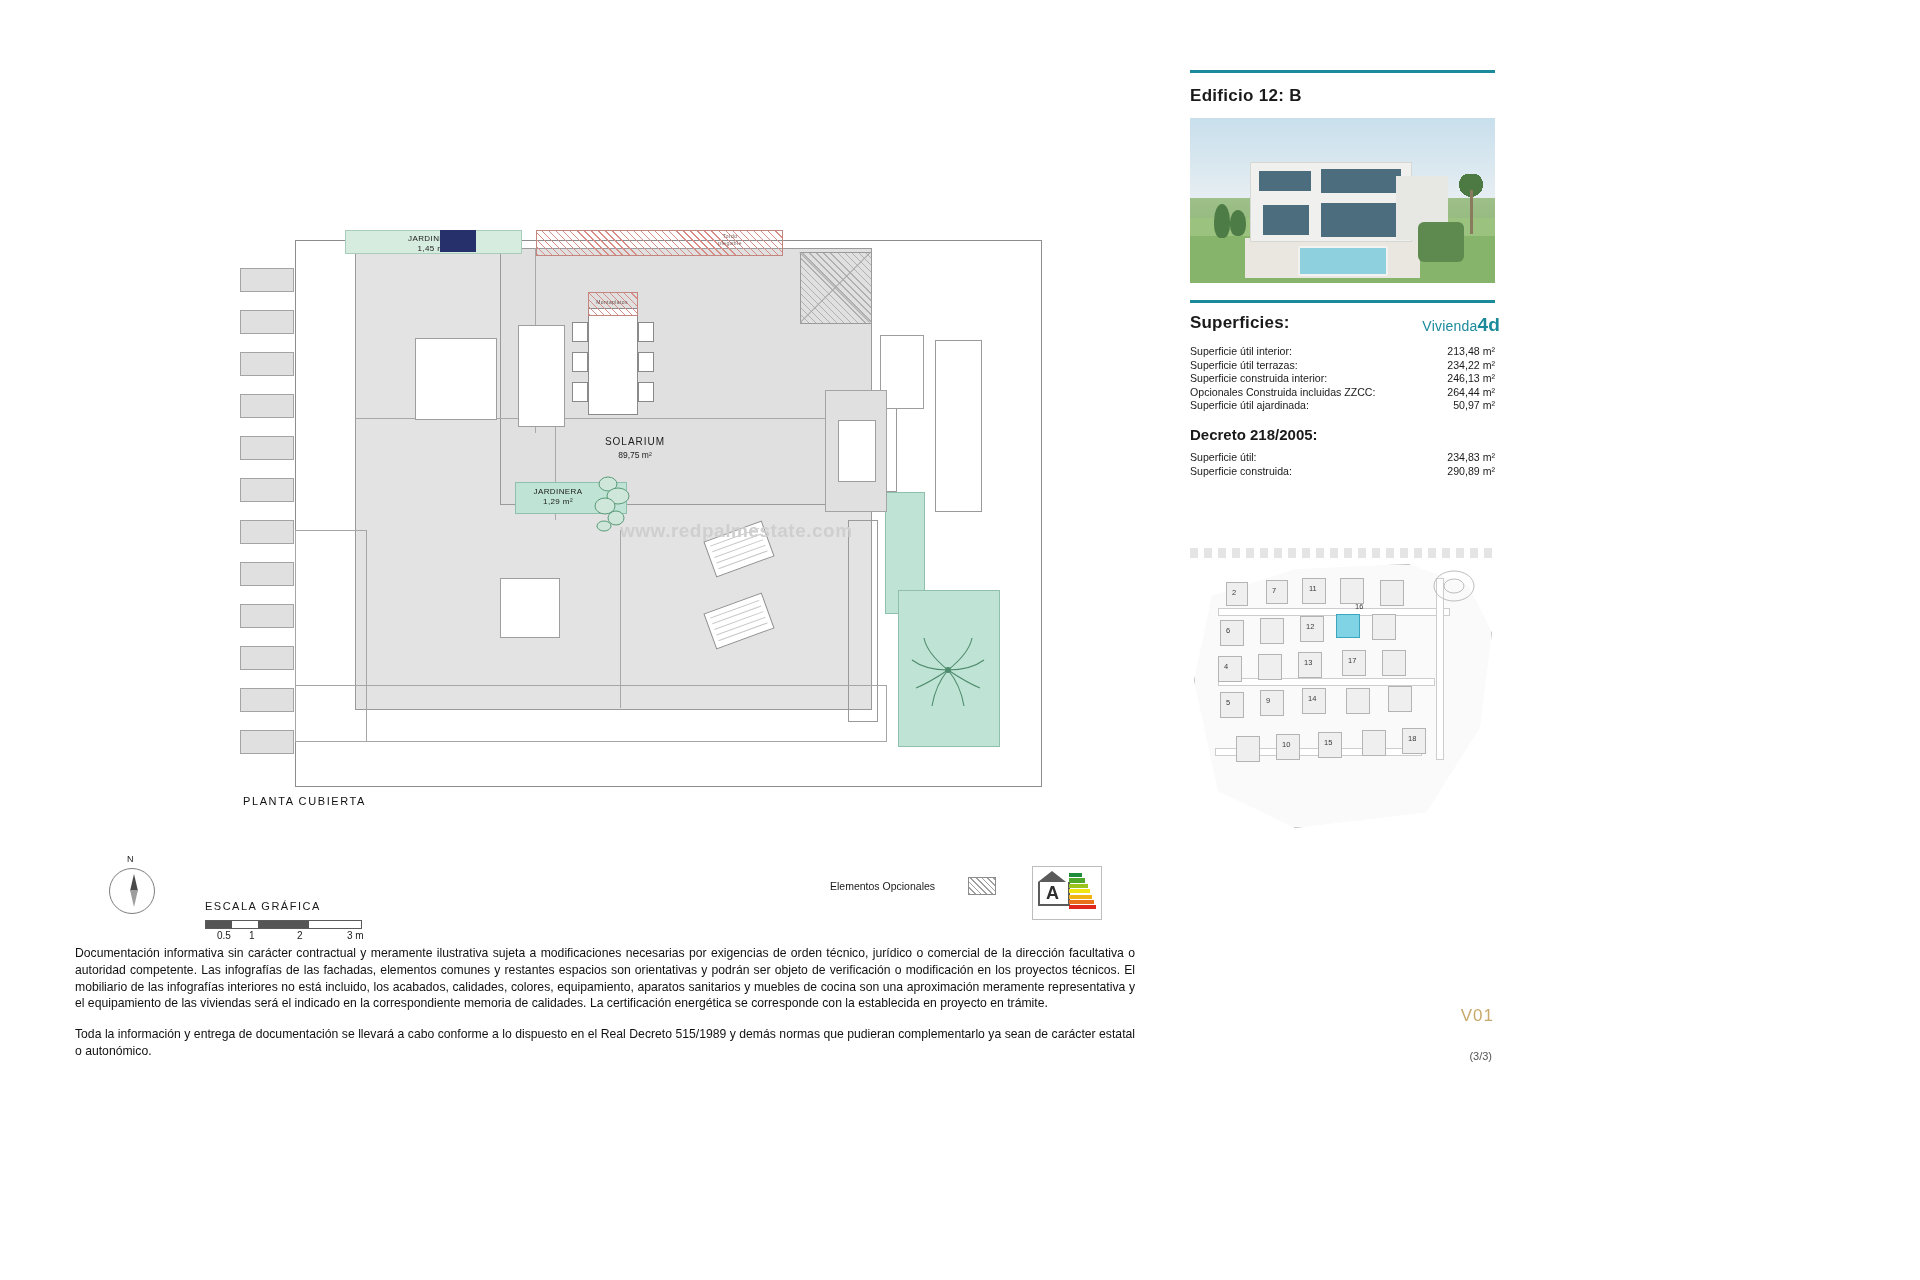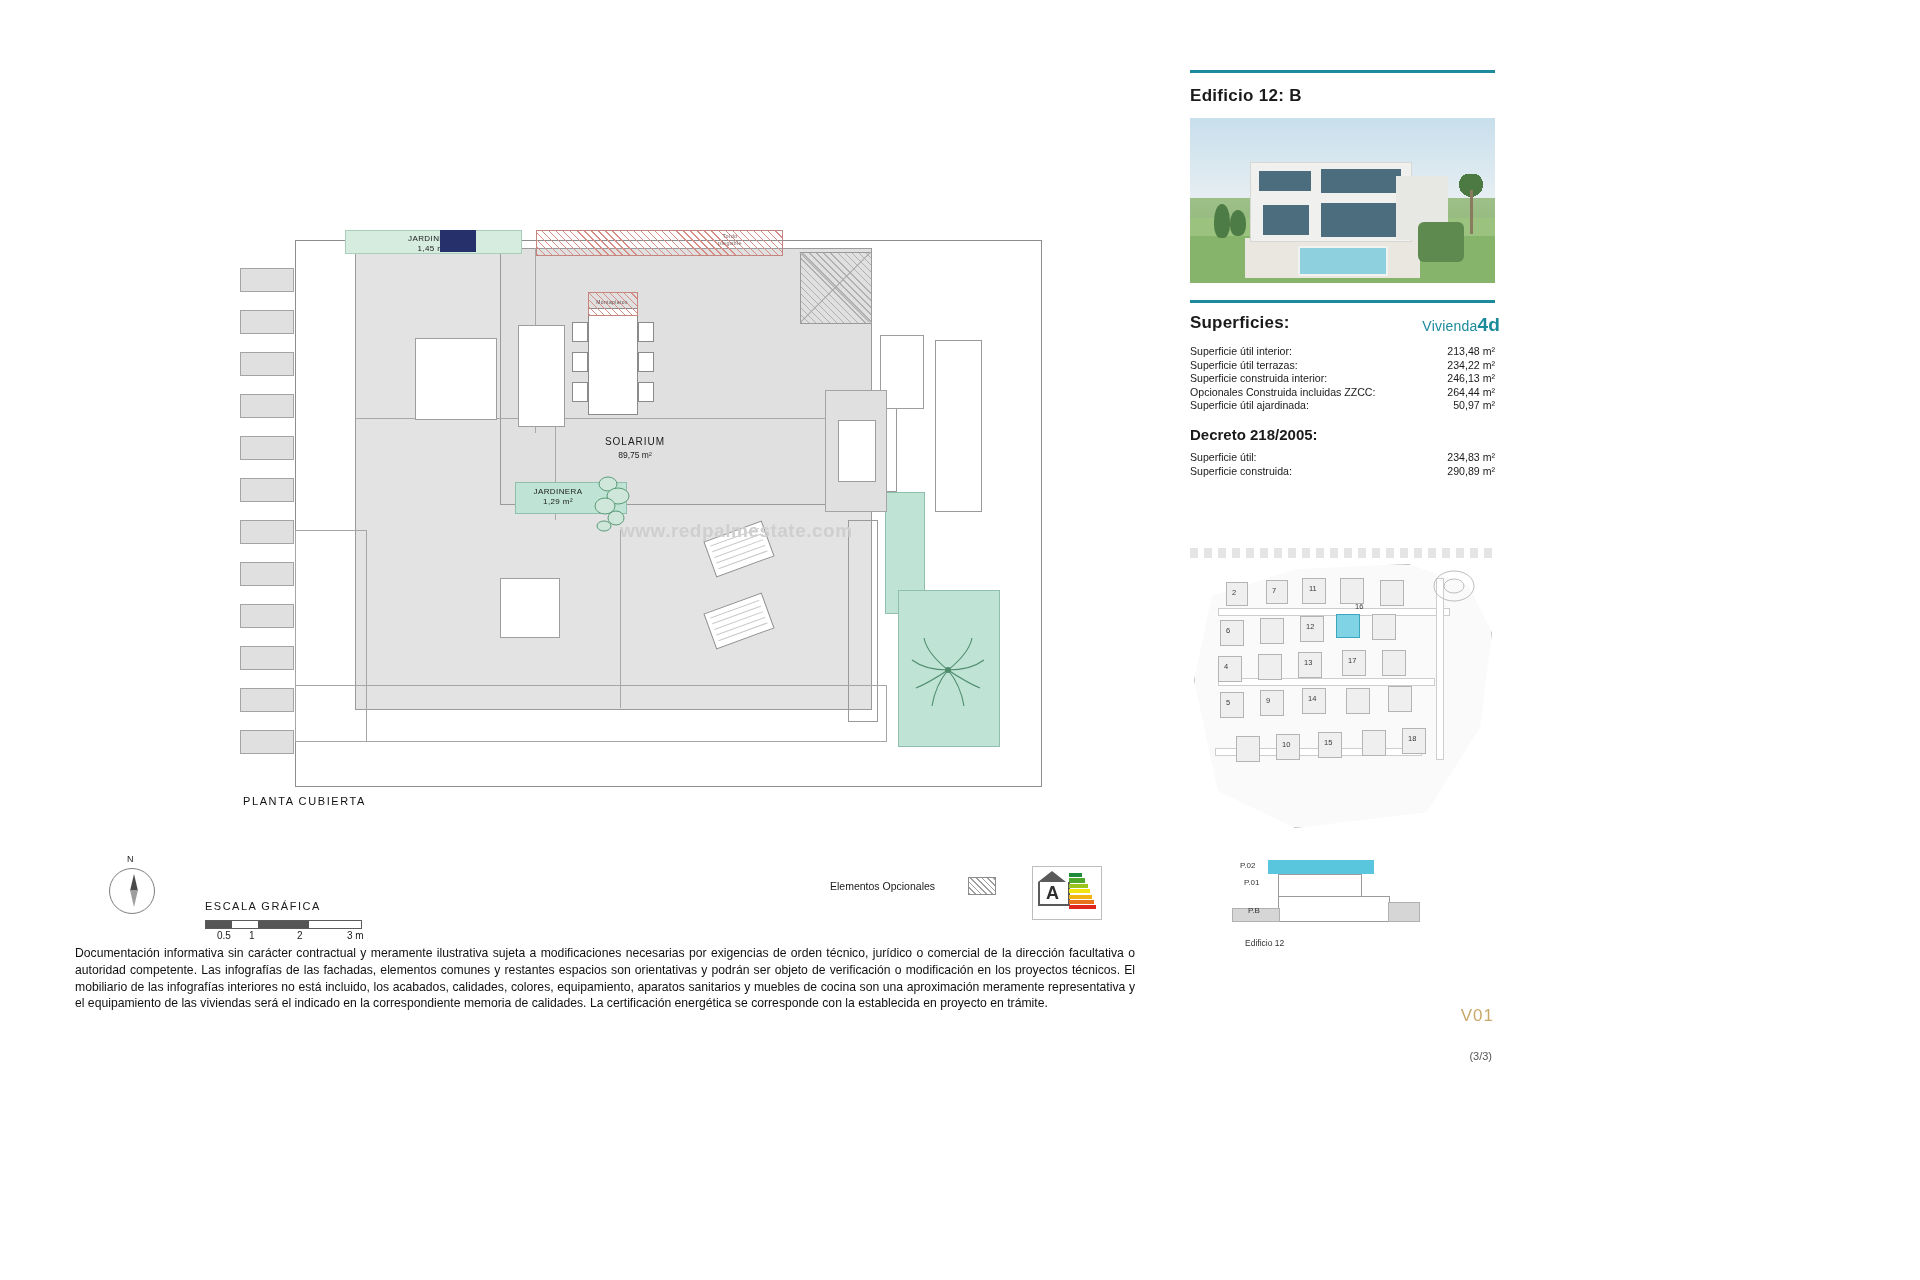--- a/index.html
+++ b/index.html
@@ -352,20 +352,21 @@
         <i style="background:#9cc21c;width:19px"></i>
         <i style="background:#f2e313;width:21px"></i>
         <i style="background:#f0b413;width:23px"></i>
         <i style="background:#e8721c;width:25px"></i>
         <i style="background:#e0271c;width:27px"></i>
       </div>
     </div>
 
     <div class="disclaimer">
       <p>Documentación informativa sin carácter contractual y meramente ilustrativa sujeta a modificaciones necesarias por exigencias de orden técnico, jurídico o comercial de la dirección facultativa o autoridad competente. Las infografías de las fachadas, elementos comunes y restantes espacios son orientativas y podrán ser objeto de verificación o modificación en los proyectos técnicos. El mobiliario de las infografías interiores no está incluido, los acabados, calidades, colores, equipamiento, aparatos sanitarios y muebles de cocina son una aproximación meramente representativa y el equipamiento de las viviendas será el indicado en la correspondiente memoria de calidades. La certificación energética se corresponde con la establecida en proyecto en trámite.</p>
+      <p>Toda la información y entrega de documentación se llevará a cabo conforme a lo dispuesto en el Real Decreto 515/1989 y demás normas que pudieran complementarlo ya sean de carácter estatal o autonómico.</p>
     </div>
   </div>
 
   <div class="right">
 
     <div class="rule" style="top:70px;"></div>
     <div class="bld-title">Edificio 12: B</div>
 
     <div class="render">
       <div class="r-sky"></div>
@@ -481,28 +482,17 @@
       <div class="sm-plot" style="left:46px;top:178px;width:22px;height:24px;"></div>
       <div class="sm-plot" style="left:86px;top:176px;width:22px;height:24px;"></div>
       <div class="sm-num" style="left:92px;top:182px;">10</div>
       <div class="sm-plot" style="left:128px;top:174px;width:22px;height:24px;"></div>
       <div class="sm-num" style="left:134px;top:180px;">15</div>
       <div class="sm-plot" style="left:172px;top:172px;width:22px;height:24px;"></div>
       <div class="sm-plot" style="left:212px;top:170px;width:22px;height:24px;"></div>
       <div class="sm-num" style="left:218px;top:176px;">18</div>
     </div>
 
-    <div class="section-fig">
-      <div class="sf-blue"></div>
-      <div class="sf-box" style="left:88px;top:16px;width:82px;height:22px;"></div>
-      <div class="sf-box" style="left:88px;top:38px;width:110px;height:24px;"></div>
-      <div class="sf-grey" style="left:42px;top:50px;width:46px;height:12px;"></div>
-      <div class="sf-grey" style="left:198px;top:44px;width:30px;height:18px;"></div>
-      <div class="sf-label" style="left:50px;top:3px;">P.02</div>
-      <div class="sf-label" style="left:54px;top:20px;">P.01</div>
-      <div class="sf-label" style="left:58px;top:48px;">P.B</div>
-      <div class="sf-caption">Edificio 12</div>
-    </div>
 
     <div class="v01">V01</div>
     <div class="pageno">(3/3)</div>
   </div>
 </div>
 
 </body></html>

